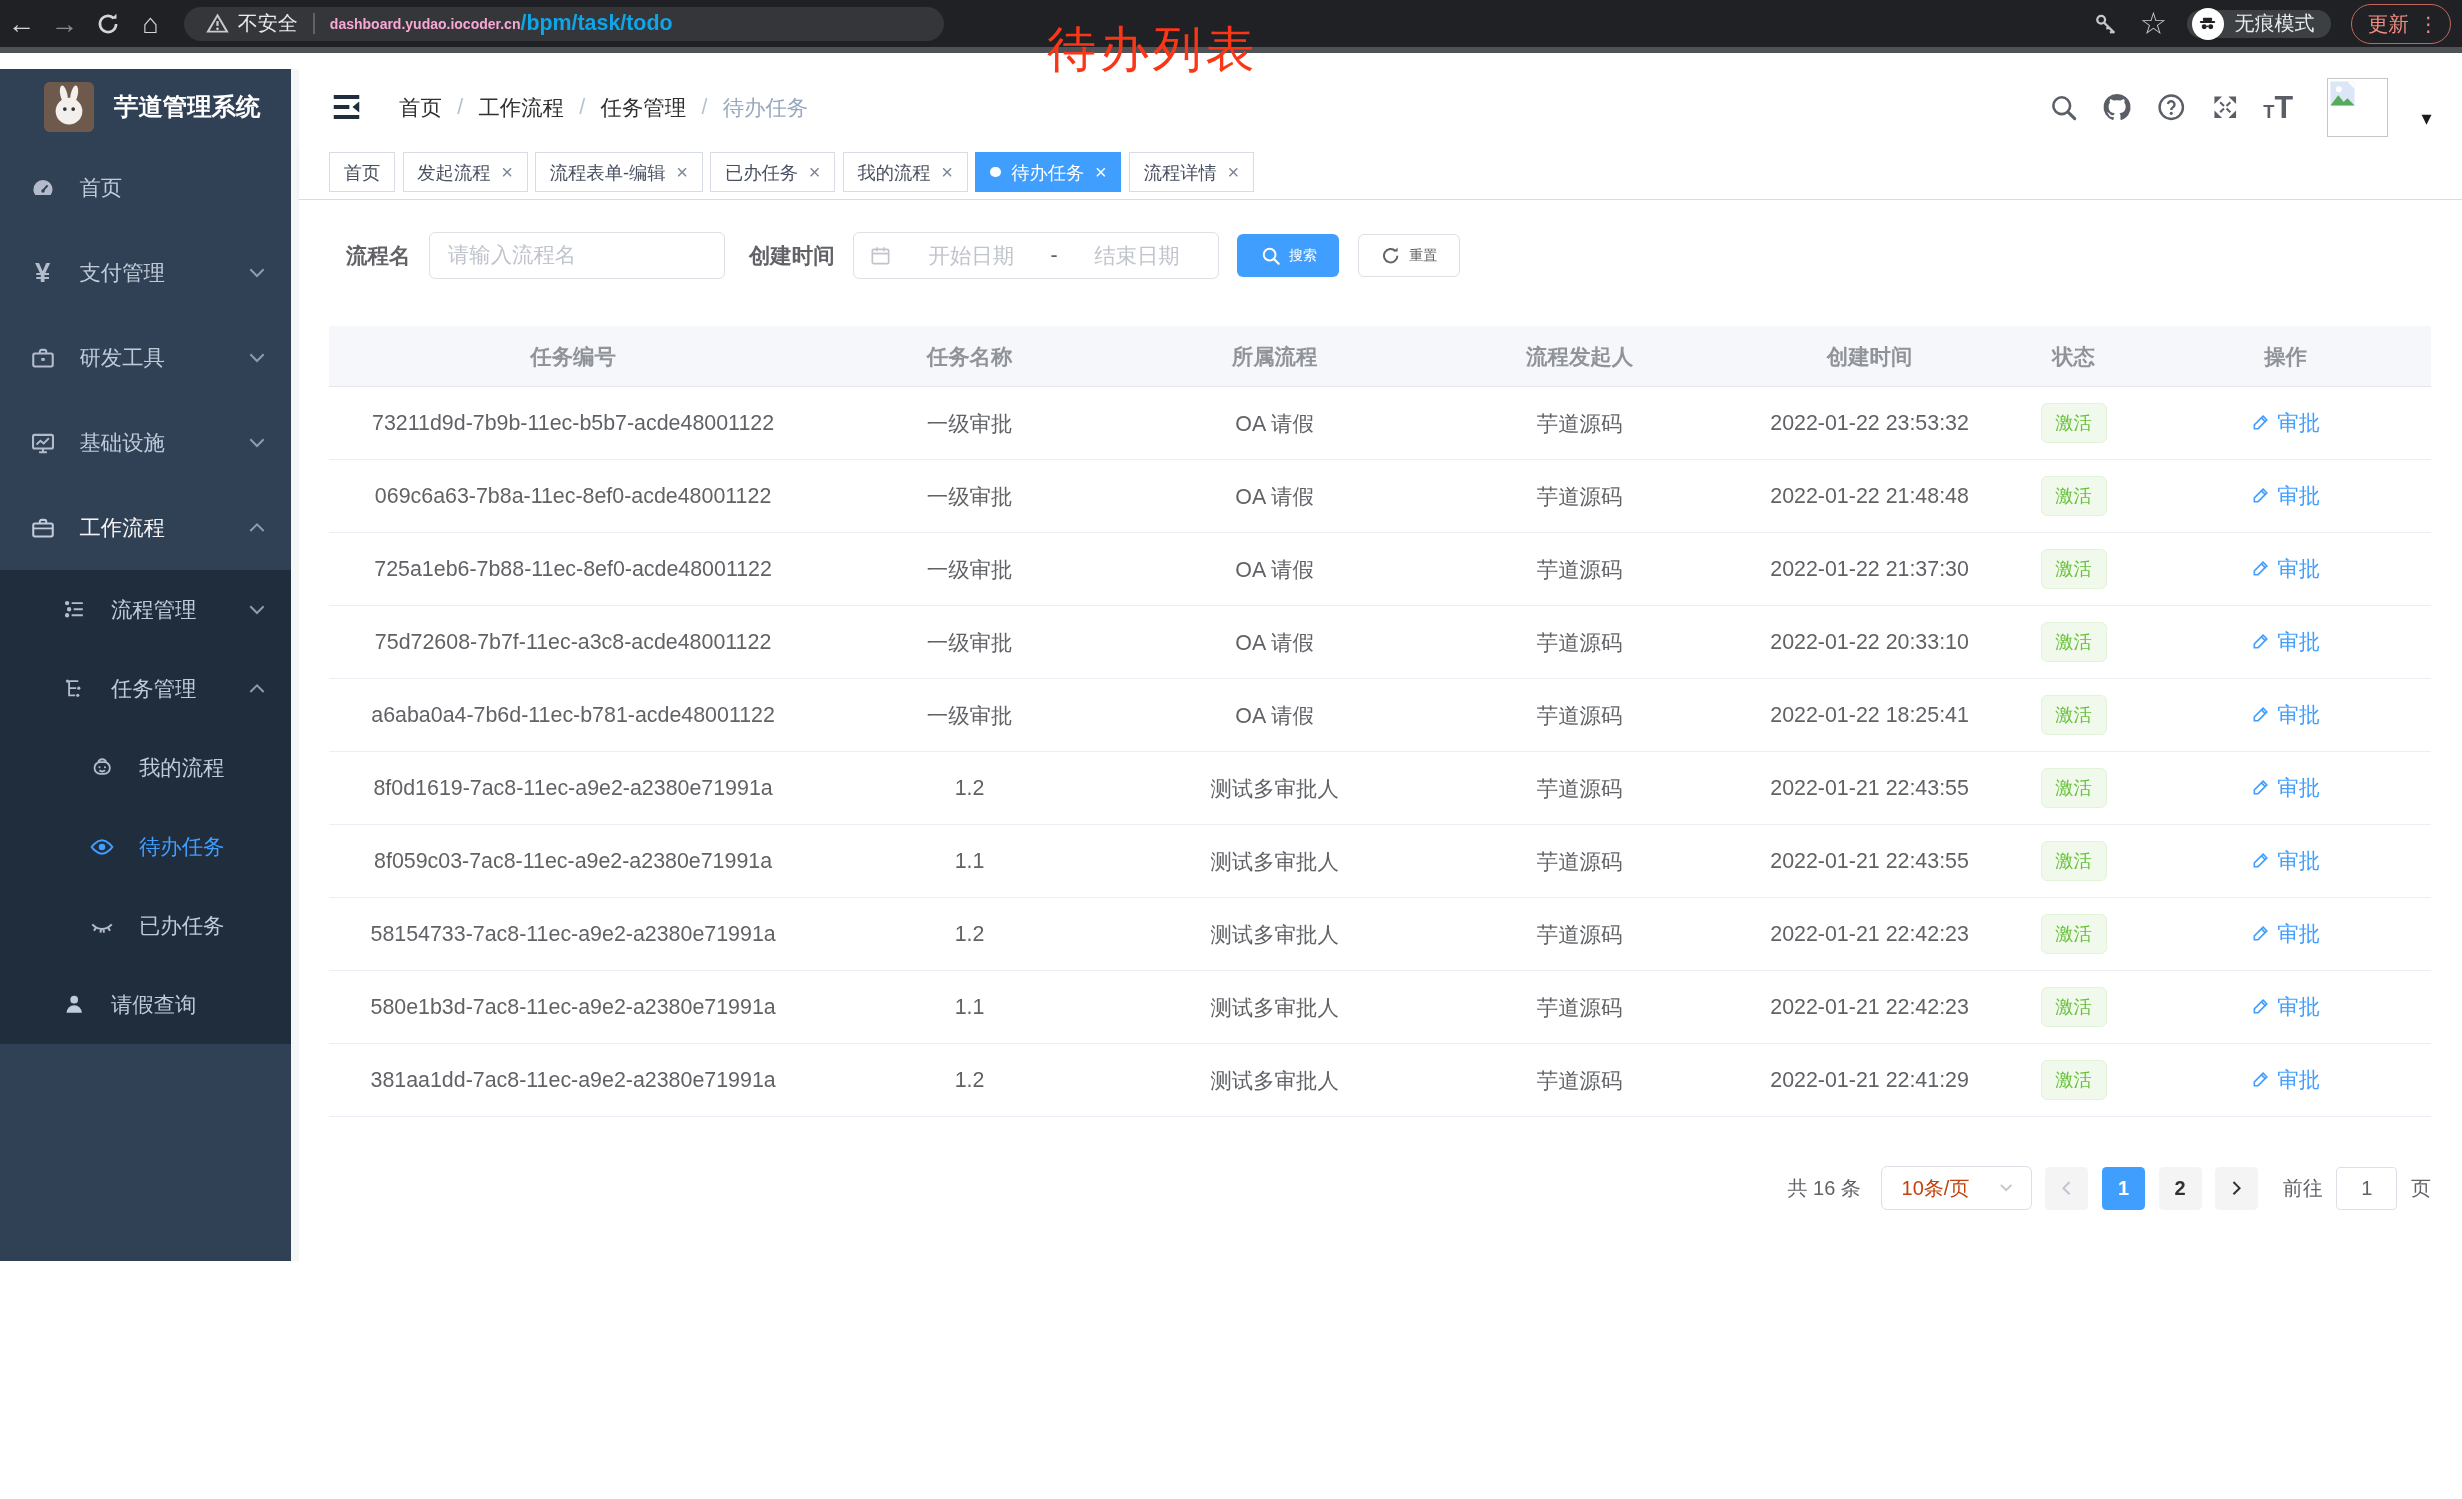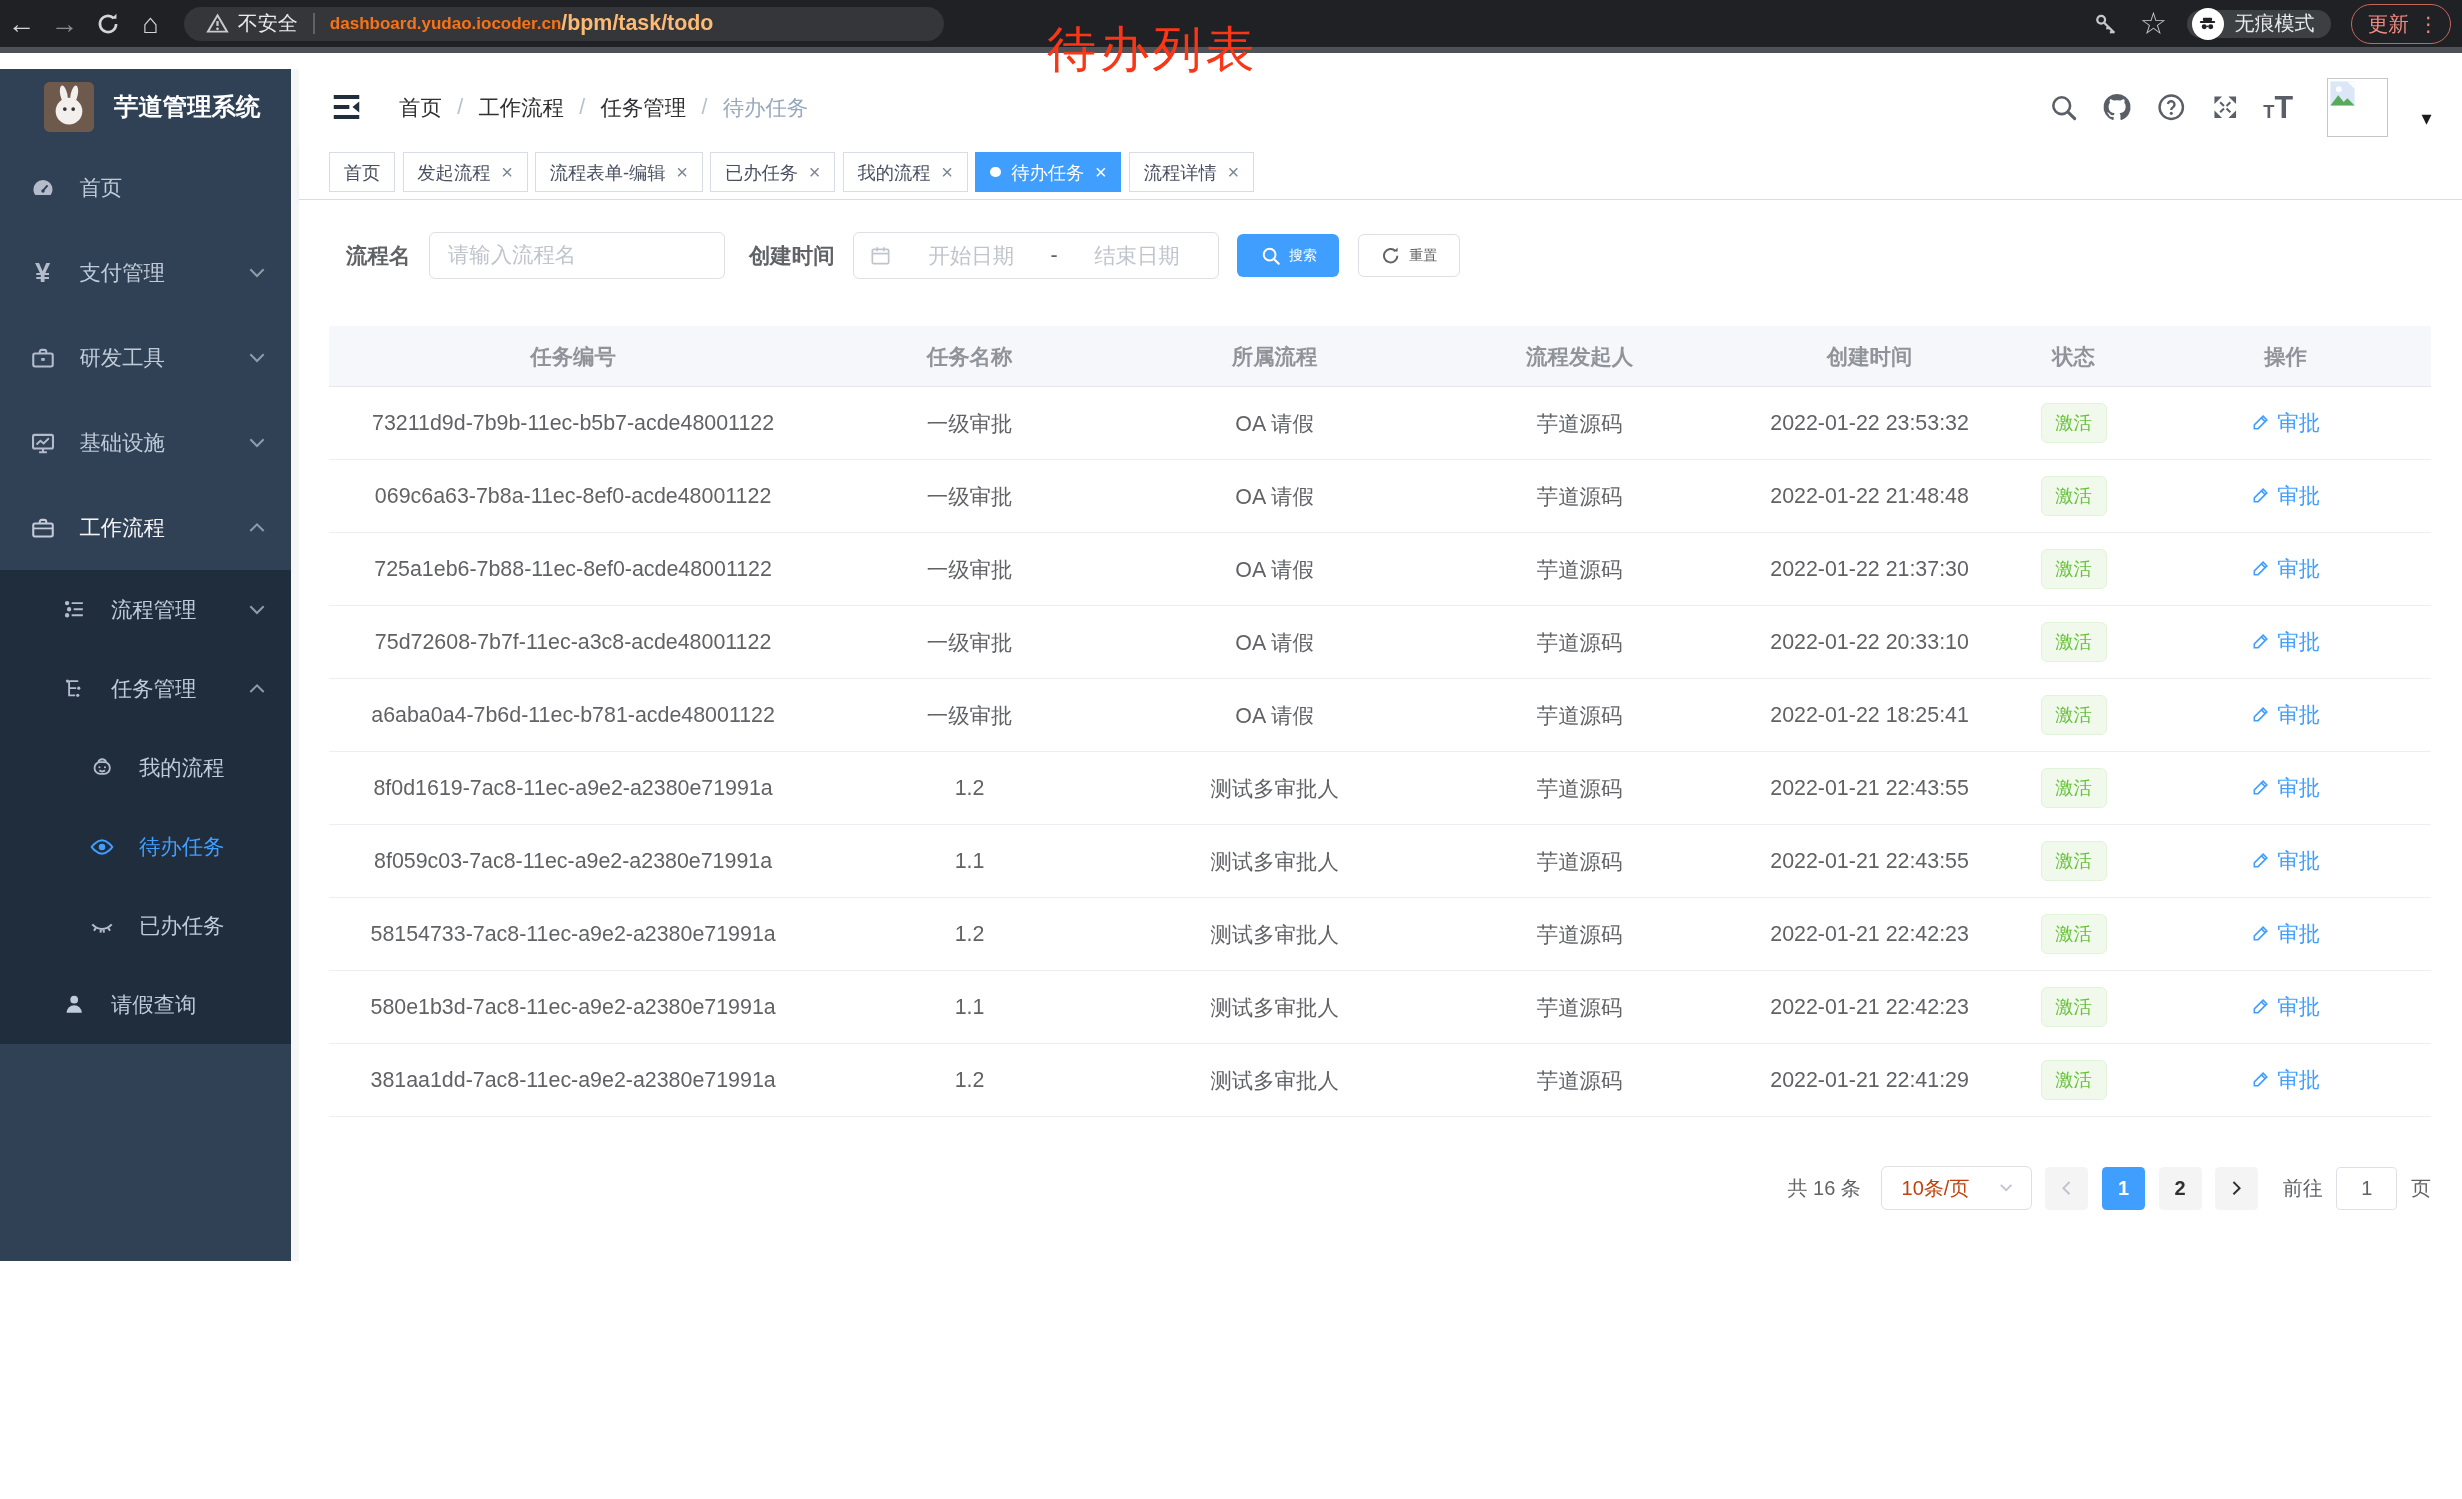--- a/index.html
+++ b/index.html
@@ -8,22 +8,22 @@
 
   
   .chrome { position:relative; height:47px; background:#202124; display:flex; align-items:center; }
   .chrome-strip { height:6.1px; background:#4e5156; }
   .nav-glyph { width:43px; text-align:center; font-size:27.5px; color:#d2d5d9; }
   .nav-glyph.dim { color:#888b8f; }
   .urlbar { display:flex; align-items:center; height:34px; width:760px; margin-left:12.2px;
     background:#35363a; border-radius:17px; padding:0 21.4px; }
   .urlbar .sec { color:#e8eaed; font-size:20px; margin:0 15.3px 0 9.2px; }
   .urlbar .div { width:1.5px; height:21.4px; background:#5f6368; margin-right:15.3px; }
-  .urlbar .dom { color:#f97316; font-size:17px; font-weight:bold; }
-  .urlbar .path { color:#fdba74; font-size:21.4px; font-weight:bold; }
+  .urlbar .dom { color:#f9a8d4; font-size:14px; font-weight:bold; }
+  .urlbar .path { color:#0ea5e9; font-size:21.4px; font-weight:bold; }
   .chrome-right { margin-left:auto; display:flex; align-items:center; gap:20px; padding-right:10.7px; }
   .pill-incog { display:flex; align-items:center; gap:10.7px; background:#3c4043; border-radius:20px;
     height:28px; padding:0 17px 0 4.6px; color:#e8eaed; font-size:20px; }
   .incog-circle { width:32px; height:32px; border-radius:50%; background:#fff; display:flex; align-items:center; justify-content:center; }
   .pill-update { display:flex; align-items:center; gap:9.2px; border:1.5px solid #c3675c; border-radius:20px;
     height:40px; padding:0 12.2px 0 15.3px; color:#f28b82; font-size:20.6px; }
   .pill-update .dots { font-size:20px; letter-spacing:0; }
   .annotation { position:absolute; left:1047px; top:17px; z-index:50; color:#fa3617;
     font-size:49px; letter-spacing:3.8px; white-space:nowrap; }
 

